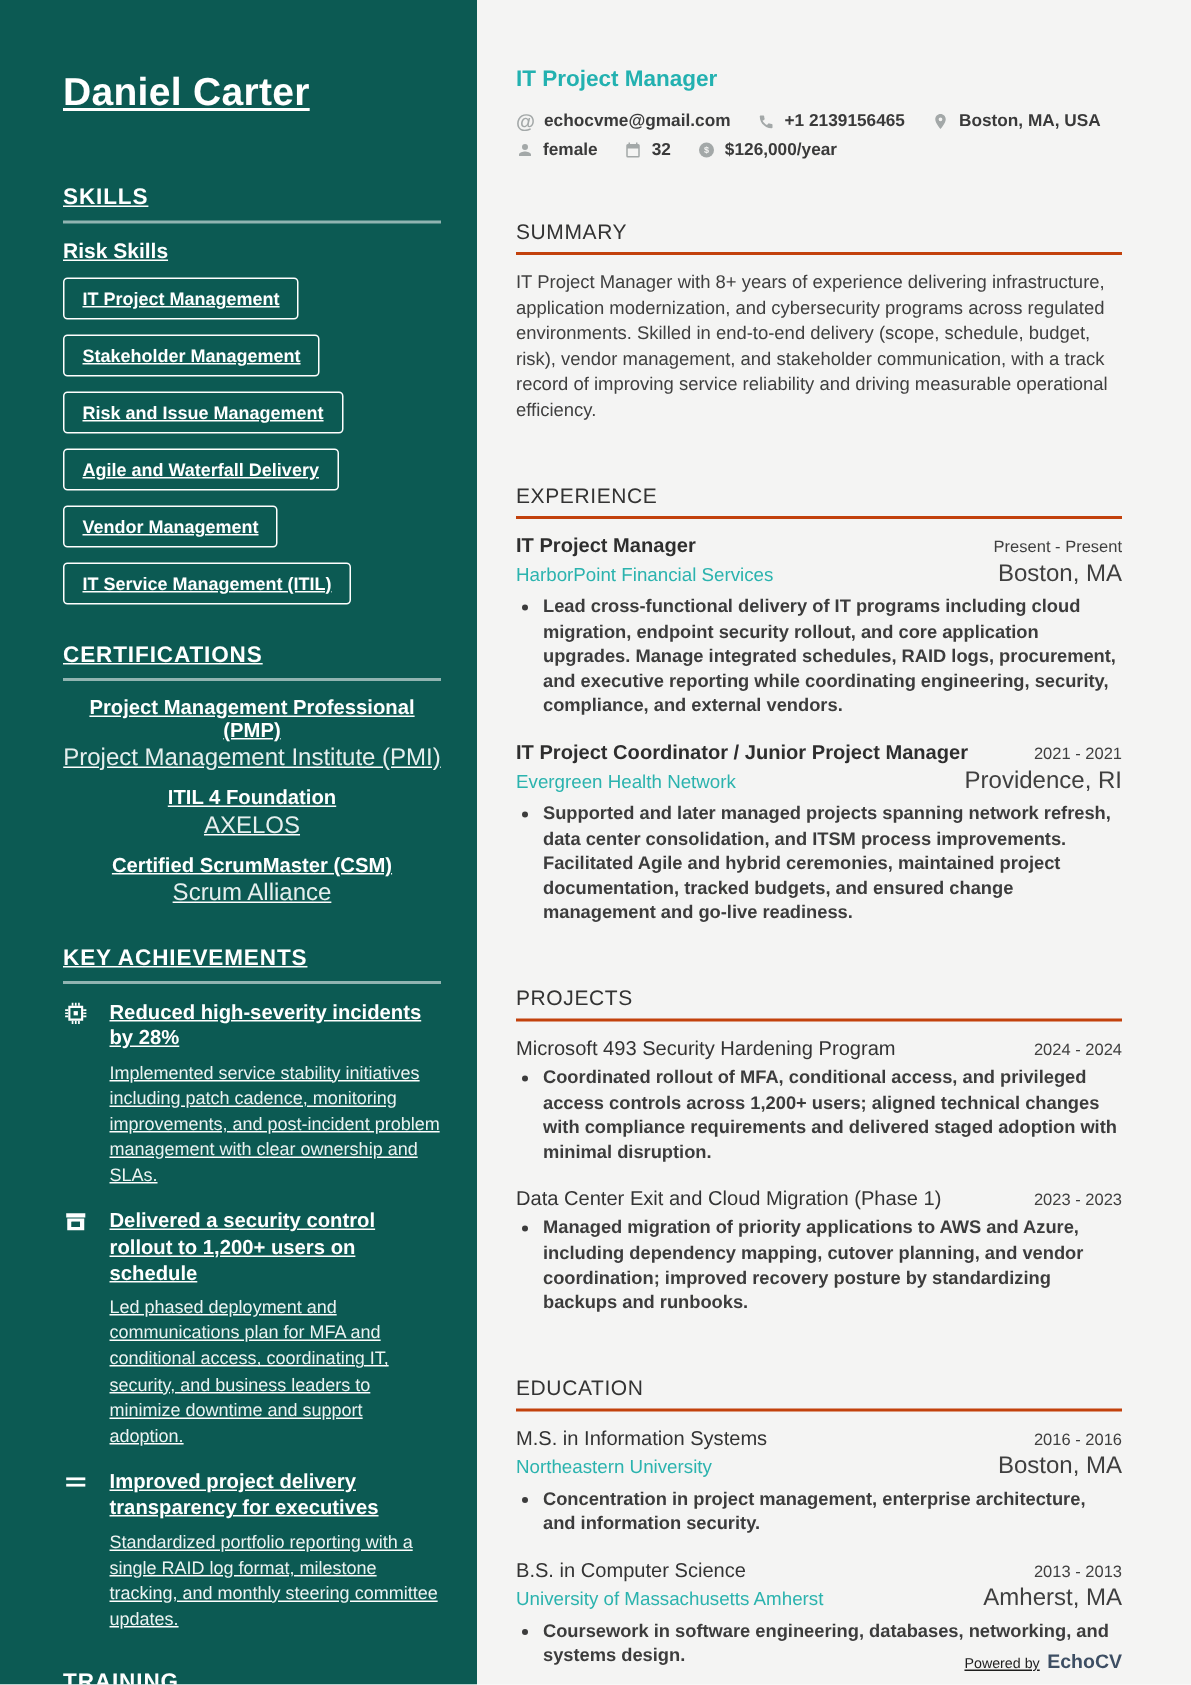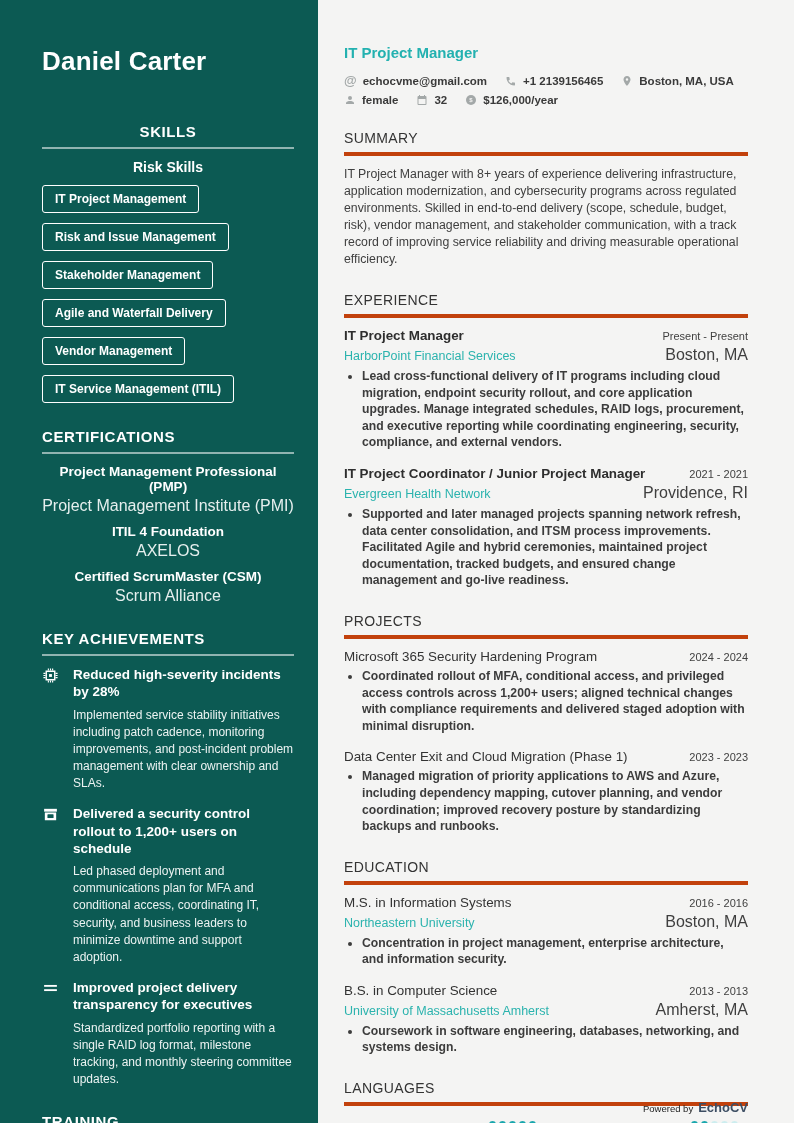--- a/index.html
+++ b/index.html
@@ -1,83 +1,83 @@
 <!DOCTYPE html>
 <html><head>
 <meta charset="utf-8">
 <style>
   * { margin:0; padding:0; box-sizing:border-box; }
   html,body { width:794px; height:1123px; }
   body { font-family:"Liberation Sans", sans-serif; background:#fff; }
   .page { position:relative; width:794px; height:1123px; display:flex; overflow:hidden; }
 
   
-  .sidebar { width:318px; height:100%; background:#0C5A53; color:#fff; padding:46px 24px 0 42px; flex-shrink:0; }
+  .sidebar { width:318px; height:100%; background:#0C5A53; color:#fff; padding:46px 24px 0 42px; flex-shrink:0;text-decoration:underline; }
   .name { font-size:26px; font-weight:700; letter-spacing:.2px; margin-bottom:46px; }
   .side-heading { font-size:15px; font-weight:700; letter-spacing:.6px; padding-bottom:7px; border-bottom:2px solid rgba(255,255,255,.55); margin-bottom:10px; }
   .side-section { margin-top:25px; }
-  .side-section:first-of-type { margin-top:16px;text-align:center; }
+  .side-section:first-of-type { margin-top:16px; }
   .group-label { font-size:14px; font-weight:700; margin-bottom:10px; }
   .chips { display:flex; flex-direction:column; gap:10px; }
   .chip { border:1.5px solid #fff; border-radius:3px; padding:6px 12px; font-size:12px; font-weight:600; width:fit-content; max-width:100%; }
   .cert-item { margin-bottom:9px;text-align:center; }
   .cert-title { font-size:13.5px; font-weight:700; margin-bottom:3px; }
   .cert-issuer { font-size:16px; font-weight:400; color:#e6efee; }
   .ach-item { display:flex; gap:11px; margin-bottom:13px; }
   .ach-icon { width:20px; flex-shrink:0; padding-top:1px; }
   .ach-icon svg { width:17px; height:17px; fill:#fff; }
   .ach-title { font-size:13.5px; font-weight:700; line-height:1.28; margin-bottom:6px; }
   .ach-desc { font-size:12px; line-height:1.43; color:#ecf3f2; }
 
   
   .main { flex:1; background:#f4f4f3; padding:44px 46px 0 26px; position:relative; }
   .job-title { font-size:15px; font-weight:700; color:#23B1B0; margin-bottom:13px; }
   .contact-row { display:flex; align-items:center; gap:18px; margin-bottom:7px; flex-wrap:wrap; }
   .contact-item { display:flex; align-items:center; gap:6px; font-size:11.5px; font-weight:700; color:#3a3a3a; }
   .contact-item .cicon { color:#a3a8a8; display:flex; align-items:center; }
   .contact-item .cicon svg { width:12px; height:12px; fill:#a3a8a8; }
   .at-glyph { font-size:13px; font-weight:700; color:#a3a8a8; line-height:1; }
-  .main-heading { font-size:14px; font-weight:500; letter-spacing:.4px; color:#333; padding-bottom:6px; border-bottom:4px solid #c2410c; margin:24px 0 10px 0; }
+  .main-heading { font-size:14px; font-weight:500; letter-spacing:.4px; color:#333; padding-bottom:6px; border-bottom:2px solid #c2410c; margin:40px 0 10px 0; }
   .summary-text { font-size:12.3px; line-height:17px; color:#404040; }
   .entry { margin-bottom:15px; }
   .entry-head { display:flex; justify-content:space-between; align-items:baseline; }
   .entry-title { font-size:13.4px; font-weight:700; color:#2e2e2e; }
   .entry-title.plain { font-weight:400; color:#333; }
   .entry-dates { font-size:11px; color:#3f3f3f; white-space:nowrap; }
   .entry-sub { display:flex; justify-content:space-between; align-items:baseline; margin-top:3px; }
   .entry-company { font-size:12.5px; font-weight:500; color:#2BB3AE; }
   .entry-loc { font-size:16px; color:#3f3f3f; white-space:nowrap; }
   ul.bullets { margin:4px 0 0 7px; padding-left:11px; }
   ul.bullets li { font-size:12.2px; line-height:16.6px; color:#3c3c3c;font-weight:bold; }
   .lang-row { display:flex; align-items:center; margin-top:14px;justify-content:space-between; }
   .lang { width:50%; display:flex; align-items:center; }
   .lang-name { font-size:13.4px; color:#2e2e2e; flex:1; }
   .lang-level { font-size:11.3px; color:#4f4f4f; margin-right:9px; }
   .dots { display:flex; gap:3px; margin-right:10px; }
   .dot { width:7px; height:13px; border-radius:3.5px; background:#CDEDEF; }
   .dot.filled { background:#1BA7AD; }
   .footer { position:absolute; right:46px; bottom:8px; display:flex; align-items:baseline; gap:5px; }
-  .powered-by { font-size:9.5px; color:#1d1d1d; }
+  .powered-by { font-size:9.5px; color:#1d1d1d;text-decoration:underline; }
   .brand { font-size:13px; font-weight:600; color:#3d4e63; }
 </style>
 </head>
 <body>
 
 <div class="page">
 
   <aside class="sidebar">
     <div class="name">Daniel Carter</div>
 
     <section class="side-section">
       <div class="side-heading">SKILLS</div>
       <div class="group-label">Risk Skills</div>
       <div class="chips">
         <div class="chip">IT Project Management</div>
+        <div class="chip">Stakeholder Management</div>
         <div class="chip">Risk and Issue Management</div>
-        <div class="chip">Stakeholder Management</div>
         <div class="chip">Agile and Waterfall Delivery</div>
         <div class="chip">Vendor Management</div>
         <div class="chip">IT Service Management (ITIL)</div>
       </div>
     </section>
 
     <section class="side-section">
       <div class="side-heading">CERTIFICATIONS</div>
       <div class="cert-item">
         <div class="cert-title">Project Management Professional (PMP)</div>
@@ -229,21 +229,21 @@
       </div>
       <ul class="bullets">
         <li>Supported and later managed projects spanning network refresh, data center consolidation, and ITSM process improvements. Facilitated Agile and hybrid ceremonies, maintained project documentation, tracked budgets, and ensured change management and go-live readiness.</li>
       </ul>
     </div>
 
     <div class="main-heading">PROJECTS</div>
 
     <div class="entry">
       <div class="entry-head">
-        <span class="entry-title plain">Microsoft 365 Security Hardening Program</span>
+        <span class="entry-title plain">Microsoft 493 Security Hardening Program</span>
         <span class="entry-dates">2024 - 2024</span>
       </div>
       <ul class="bullets">
         <li>Coordinated rollout of MFA, conditional access, and privileged access controls across 1,200+ users; aligned technical changes with compliance requirements and delivered staged adoption with minimal disruption.</li>
       </ul>
     </div>
 
     <div class="entry">
       <div class="entry-head">
         <span class="entry-title plain">Data Center Exit and Cloud Migration (Phase 1)</span>

